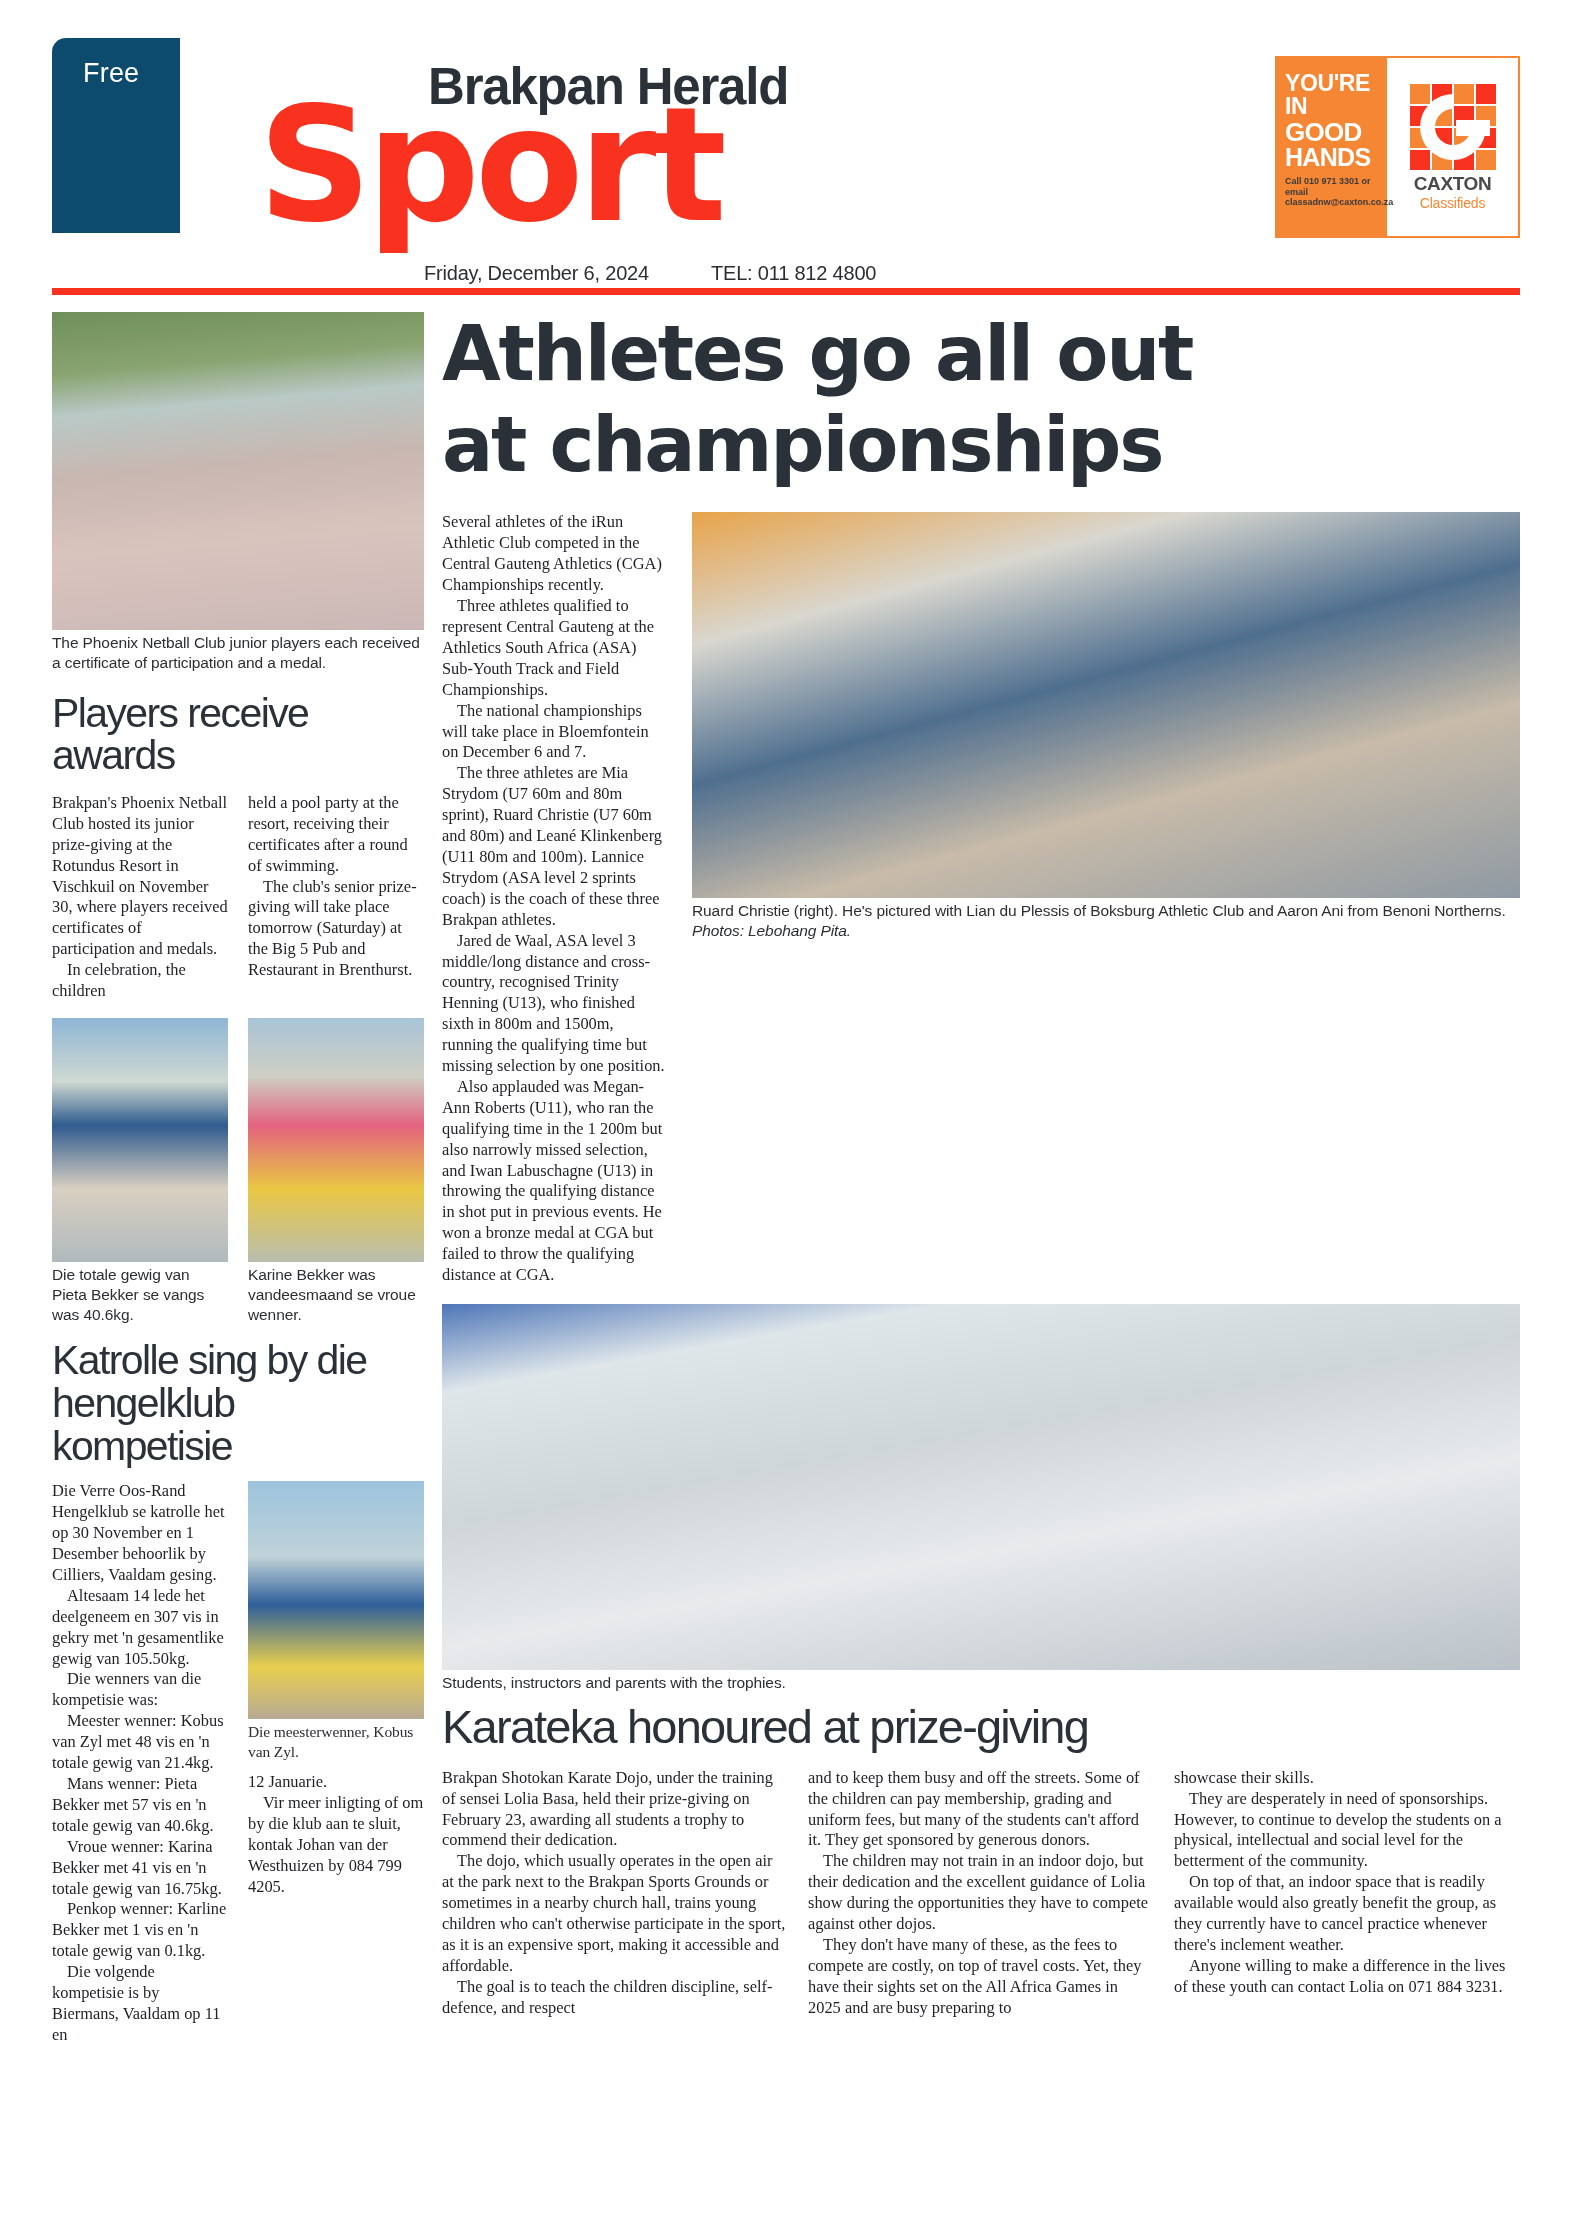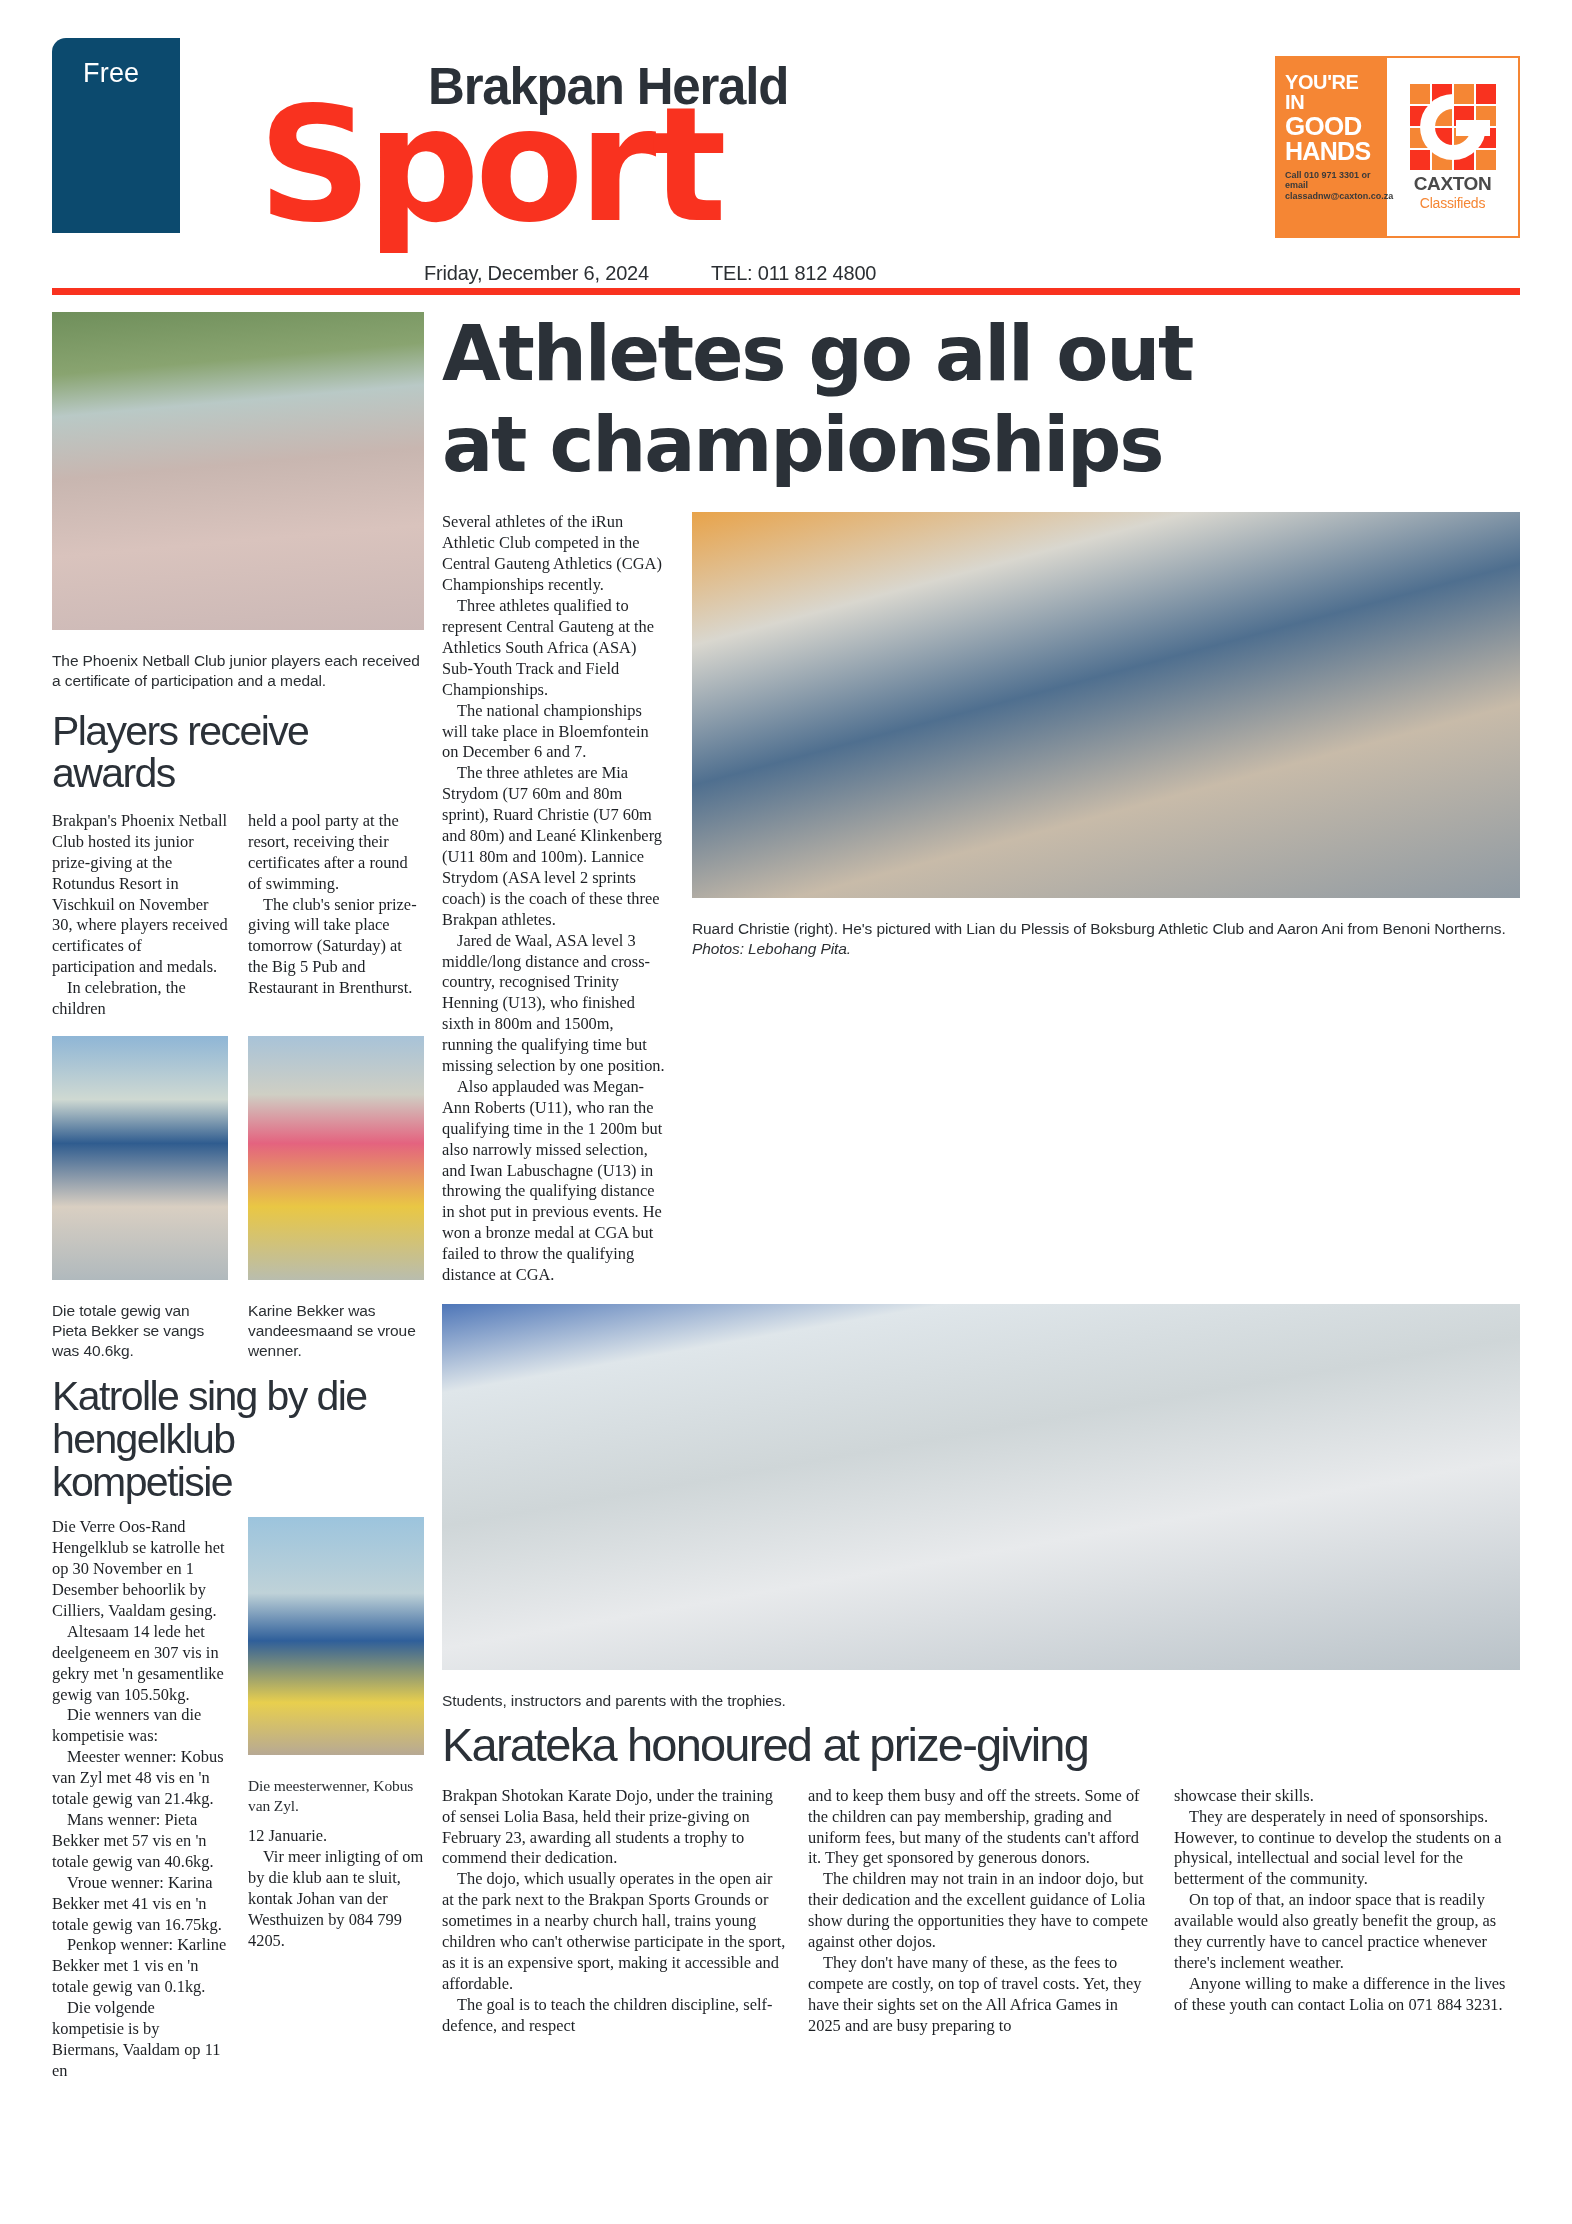--- a/index.html
+++ b/index.html
@@ -62,21 +62,21 @@
   .caxton-ad {
     position: absolute; right: 52px; top: 56px;
     width: 245px; height: 182px;
     border: 2px solid #f58634;
     display: flex; background: #fff;
   }
   .cax-left {
     width: 110px; background: #f58634; color: #fff;
     padding: 14px 5px 4px 8px;
   }
-  .cax-l1 { font-size: 20px; font-weight: 700; line-height: 1.02; letter-spacing: -.4px;}
+  .cax-l1 { font-size: 23px; font-weight: 700; line-height: 1.02; letter-spacing: -.4px;}
   .cax-l2 { font-size: 26px; font-weight: 700; line-height: 1.0; letter-spacing: -.7px; }
   .cax-l3 { font-size: 25px; font-weight: 700; line-height: 1.0; letter-spacing: -.7px; }
   .cax-small { font-size: 9px; font-weight: 700; line-height: 1.18; margin-top: 6px; color: #3a3a3a; }
   .cax-right {
     flex: 1; display: flex; flex-direction: column;
     align-items: center; justify-content: center; padding: 6px 4px;
   }
   .cax-logo {
     width: 86px; height: 86px; position: relative;
     display: grid; grid-template-columns: repeat(4,1fr); grid-template-rows: repeat(4,1fr);
@@ -97,21 +97,21 @@
   
   .content { position: absolute; left: 52px; top: 312px; width: 1468px; }
 
   
   .left-col { position: absolute; left: 0; top: 0; width: 372px; }
   .mid-right { position: absolute; left: 390px; top: 4px; width: 1078px; }
 
   .photo { background: #cfd6dd; position: relative; overflow: hidden; }
   .cap {
     font-size: 15.5px; line-height: 1.28; color: #2b2f33;
-    margin-top: 21px; letter-spacing: -.1px;
+    margin-top: 3px; letter-spacing: -.1px;
   }
   .cap i { font-style: italic; }
 
   .head-sans {
     font-weight: 400; color: #2b3138; letter-spacing: -1.6px;
     line-height: 1.04;
   }
   .h-awards { font-size: 41px; margin: 19px 0 16px 0; }
   .h-katrolle { font-size: 41px; margin: 15px 0 14px 0; }
   .h-karate { font-size: 47px; margin: 10px 0 16px 0; letter-spacing: -1.8px; }

